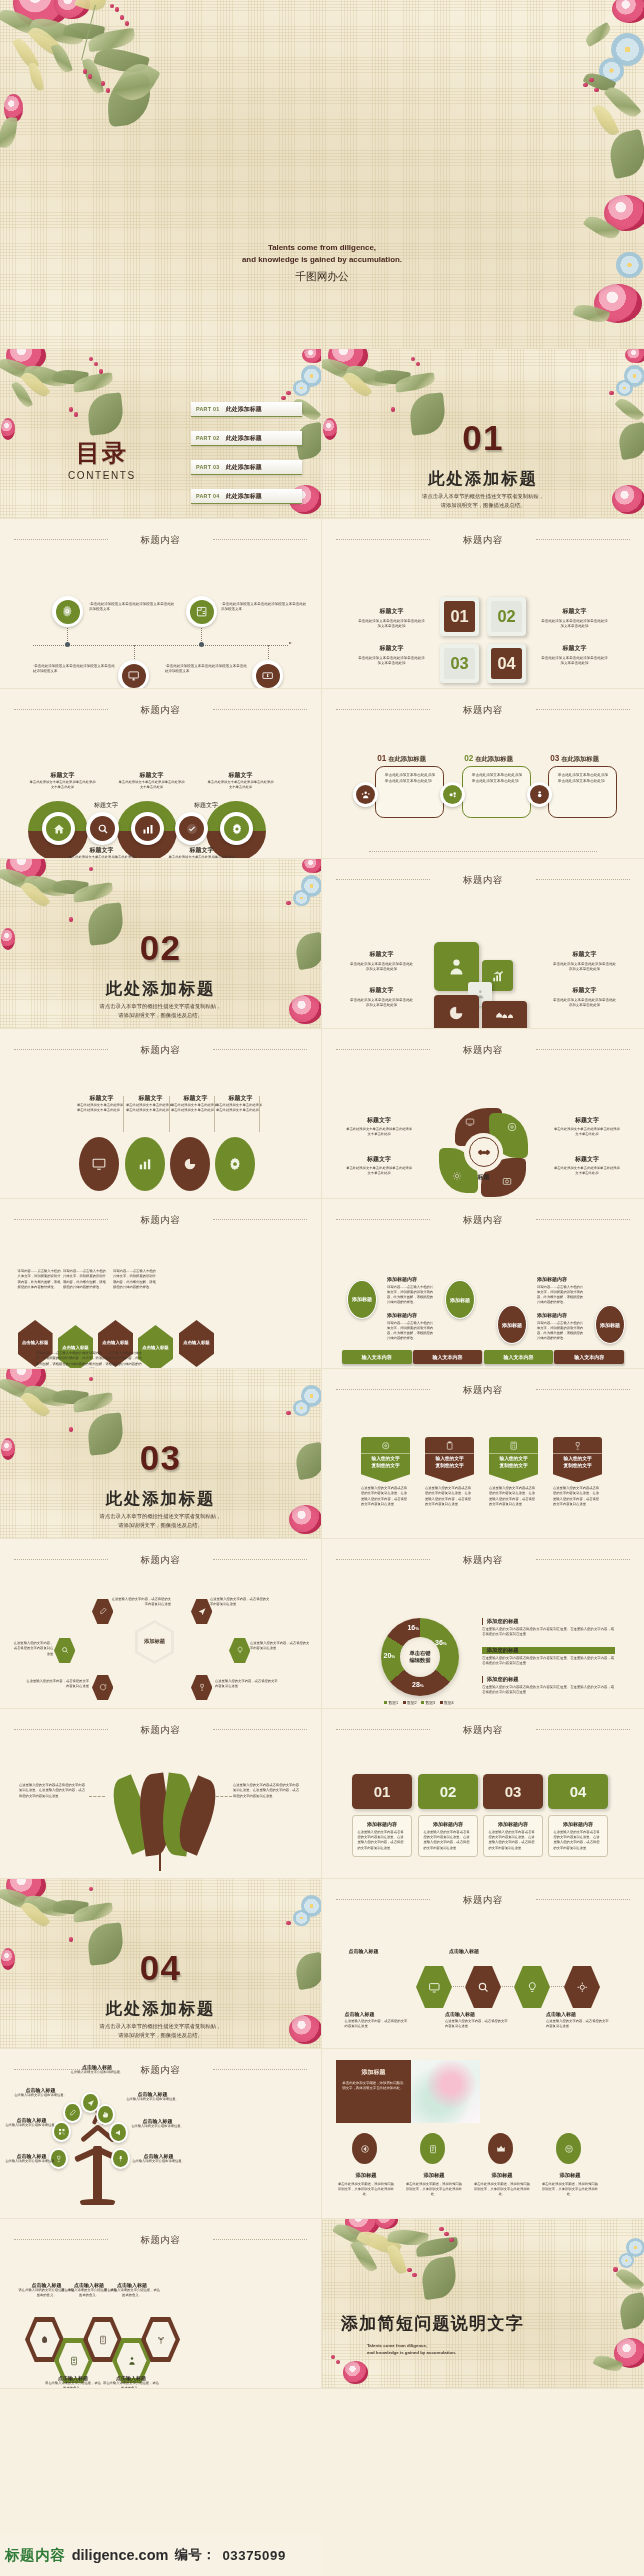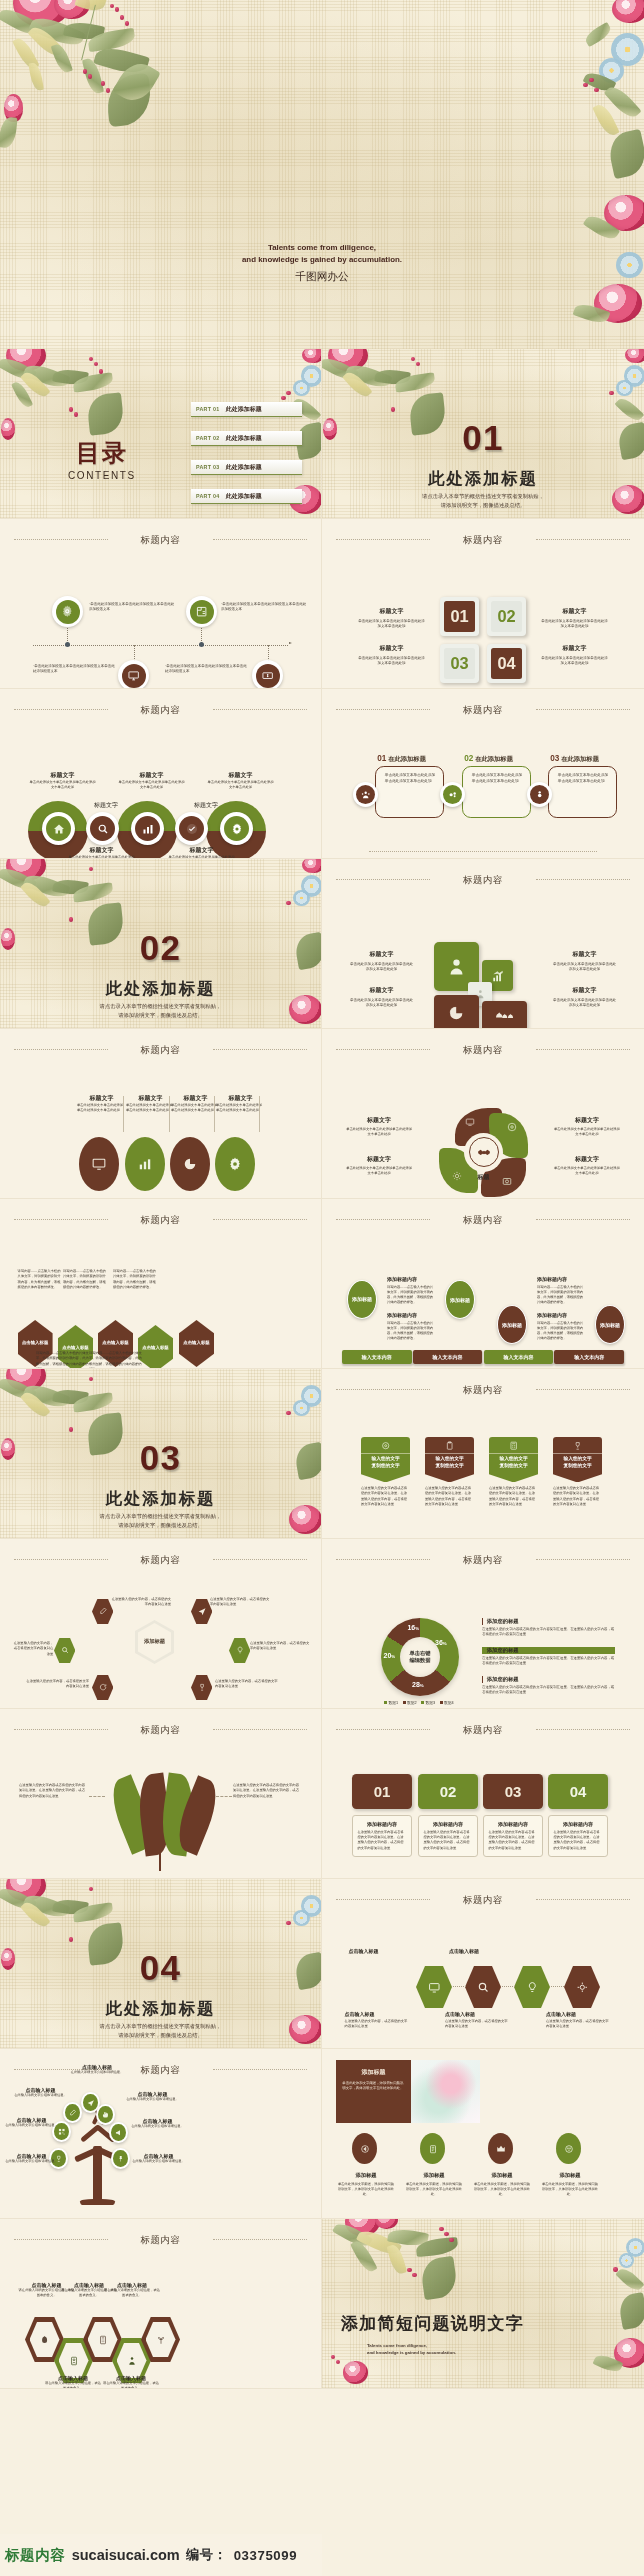--- a/index.html
+++ b/index.html
@@ -1542,17 +1542,17 @@
       <div class="thx-en">
         <div>Talents come from diligence,</div>
         <div>and knowledge is gained by accumulation.</div>
       </div>
     </div>
   </div>
 </div>
 
 <div class="footer">
   <span class="fw1">标题内容</span>
-  <span class="fw2">sucaisucai.com</span>
+  <span class="fw2">diligence.com</span>
   <span class="fw3">编号：</span>
   <span class="fw3">03375099</span>
 </div>
 
 
 </body></html>

